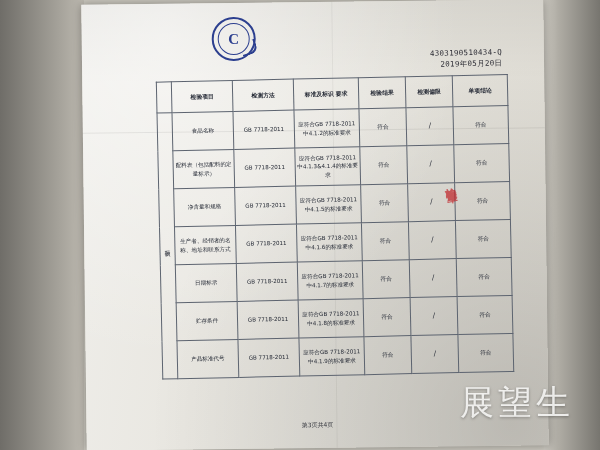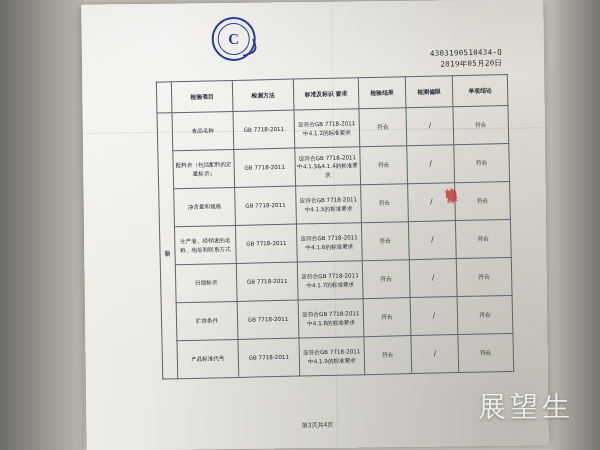--- a/index.html
+++ b/index.html
@@ -116,21 +116,21 @@
     font-size:11px;line-height:1.15;
     letter-spacing:1px;
     text-align:center;
     font-weight:bold;
   }
   .stamp span{display:block;writing-mode:vertical-rl;text-orientation:upright;margin:0 auto;}
 
   
   .watermark{
     position:absolute;right:26px;bottom:24px;
-    font-size:28px;color:rgba(252,252,250,.86);
+    font-size:34px;color:rgba(252,252,250,.86);
     font-family:"DejaVu Serif", serif;
     letter-spacing:4px;
     text-shadow:0 1px 3px rgba(0,0,0,.35);
     pointer-events:none;
   }
 
   .footer{
     position:absolute;left:0;right:0;bottom:18px;
     text-align:center;font-size:6px;color:#33353c;
     transform:rotate(-0.5deg);

